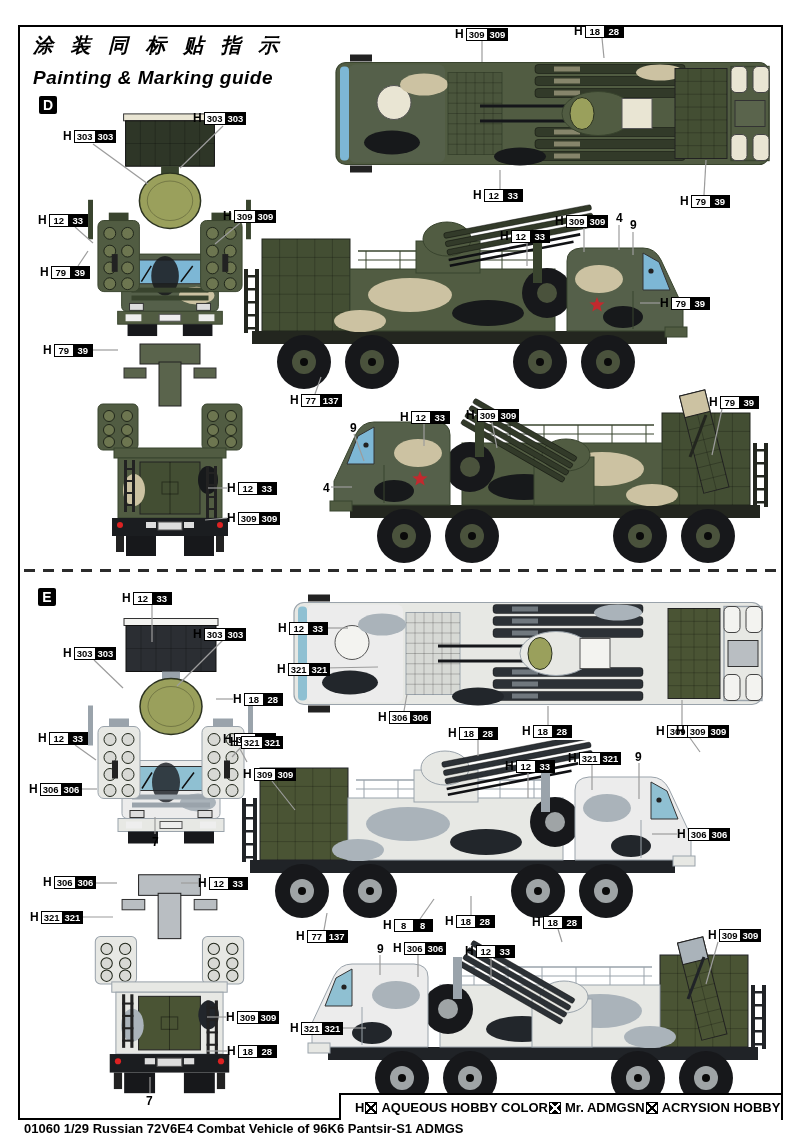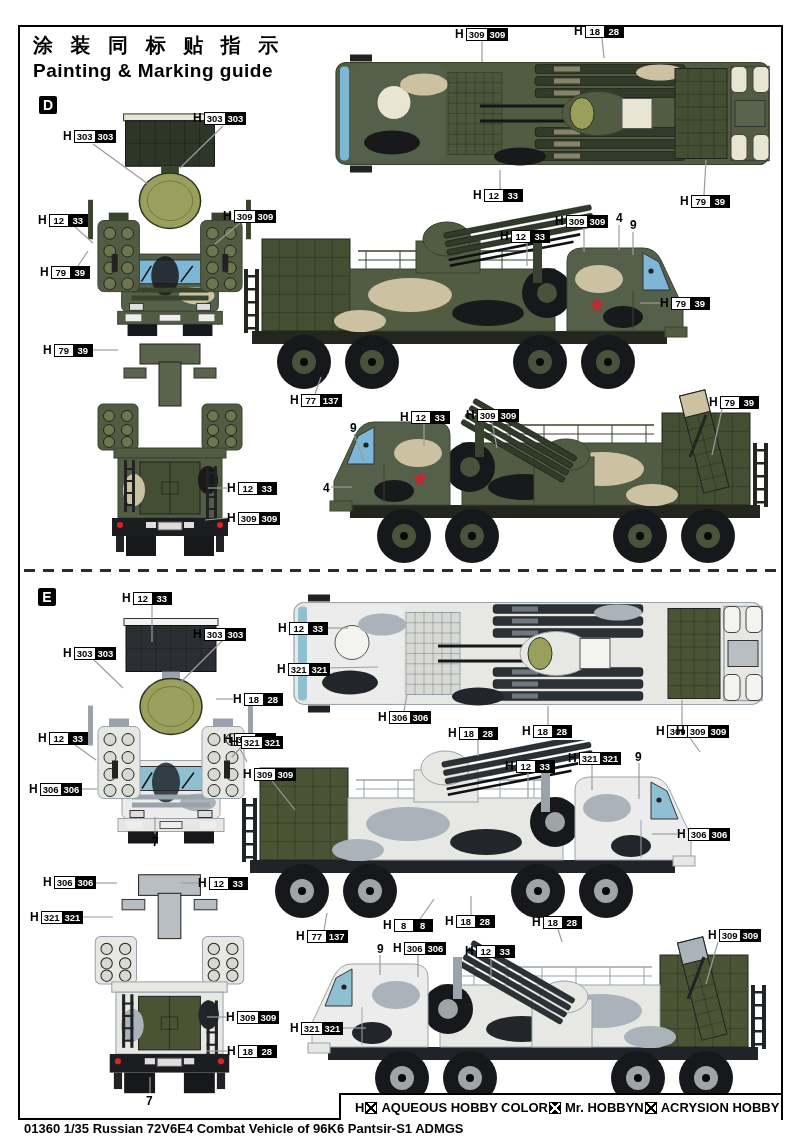--- a/index.html
+++ b/index.html
@@ -1,21 +1,21 @@
 <!DOCTYPE html>
 <html><head>
 <meta charset="utf-8">
 <style>
   html,body{margin:0;padding:0;background:#fff;}
   #page{position:relative;width:800px;height:1143px;background:#fff;overflow:hidden;
         font-family:"Liberation Sans",sans-serif;color:#000;}
   #border-box{position:absolute;left:18px;top:25px;width:761px;height:1091px;border:2px solid #000;}
-  #title{position:absolute;left:33px;top:32px;}
+  #title{position:absolute;left:33px;top:32px;font-style:italic;}
   .t-cn{font-weight:bold;font-size:20px;letter-spacing:6px;}
-  .t-en{font-weight:bold;font-size:19px;margin-top:1px;letter-spacing:0.5px;}
+  .t-en{font-weight:bold;font-size:19px;margin-top:8px;letter-spacing:0.5px;}
   .badge{position:absolute;width:18px;height:18px;background:#000;color:#fff;border-radius:2px;
          font-weight:bold;font-size:14px;line-height:18px;text-align:center;}
   #badge-d{left:39px;top:96px;}
   #badge-e{left:38px;top:588px;}
   #divider{position:absolute;left:24px;top:569px;width:754px;height:3px;
      background:repeating-linear-gradient(90deg,#2b2b2b 0 11px,transparent 11px 19px);}
   .vehicle{position:absolute;}
   #leader-layer{position:absolute;left:0;top:0;width:800px;height:1143px;pointer-events:none;}
   .callout{position:absolute;display:flex;align-items:flex-start;height:13px;z-index:5;}
   .co-h{font-weight:bold;font-size:12px;line-height:13px;margin-right:2px;}
@@ -989,23 +989,23 @@
   <div id="divider"></div>
 
   <div id="legend">
     <span class="lg">
       <span>H</span>
       <span class="chk"></span>
       <span>AQUEOUS HOBBY COLOR</span>
     </span>
     <span class="lg">
       <span class="chk black"></span>
-      <span>Mr. HOBBY</span>
+      <span>Mr. ADMGS</span>
     </span>
     <span class="lg">
       <span>N</span>
       <span class="chk"></span>
       <span>ACRYSION HOBBY</span>
     </span>
   </div>
 
-  <div id="footer">01360 1/35  Russian 72V6E4 Combat Vehicle of 96K6 Pantsir-S1 ADMGS</div>
+  <div id="footer">01060 1/29  Russian 72V6E4 Combat Vehicle of 96K6 Pantsir-S1 ADMGS</div>
 </div>
 
 </body></html>

